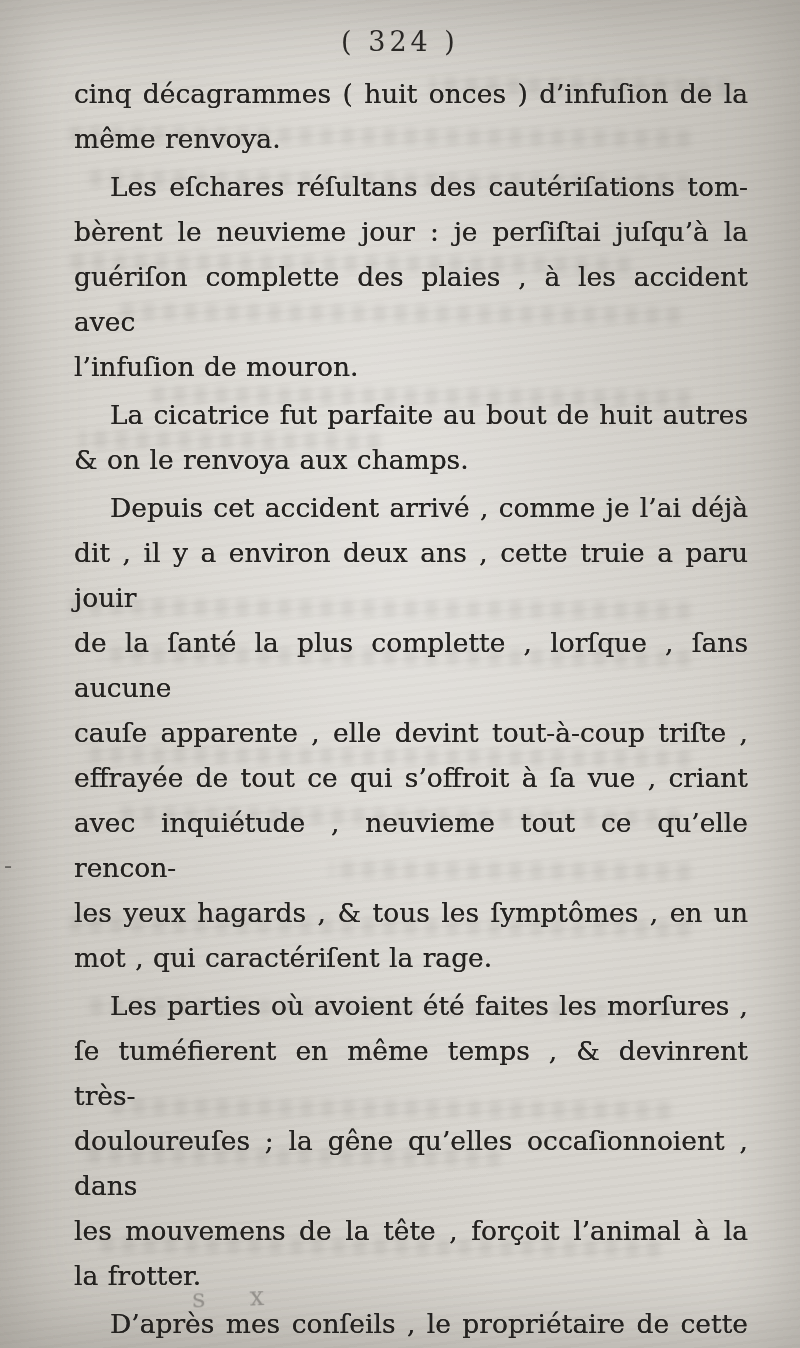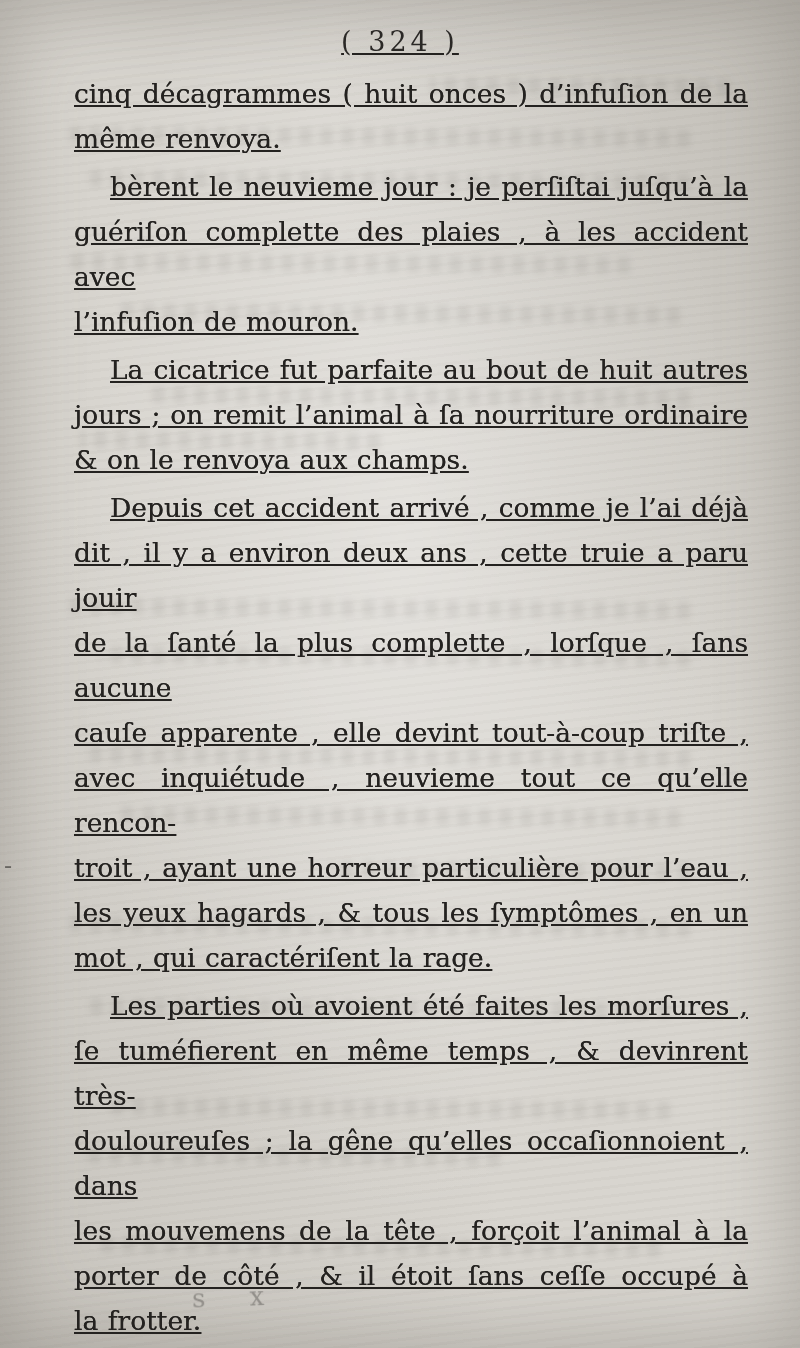--- a/index.html
+++ b/index.html
@@ -17,21 +17,20 @@
   }
   .page{
     position:absolute;inset:0;
     background:
       radial-gradient(ellipse at 50% 40%, rgba(255,255,255,.30) 0%, rgba(255,255,255,0) 60%),
       radial-gradient(ellipse at 95% 5%, rgba(110,105,95,.18) 0%, rgba(0,0,0,0) 40%),
       radial-gradient(ellipse at 0% 100%, rgba(110,105,95,.14) 0%, rgba(0,0,0,0) 45%),
       repeating-linear-gradient(173deg, rgba(120,115,105,.045) 0 3px, rgba(0,0,0,0) 3px 9px),
       var(--paper);
     box-shadow:inset 0 0 90px rgba(80,75,65,.35);
-    text-decoration:underline;
   }
   .page-number{
     margin:26px auto 14px;
     text-align:center;
     font-size:27px;
     letter-spacing:4px;
     color:#2a2826;
   }
   .text-block{
     position:relative;
@@ -93,45 +92,44 @@
 
   <div class="page-number">( 324 )</div>
 
   <main class="text-block">
 
   <p class="para">
         <span class="line just">cinq décagrammes ( huit onces ) d’infuſion de la</span>
         <span class="line">même renvoya.</span>
       </p>
       <p class="para indent">
+        <span class="line just">Les eſchares réſultans des cautériſations tom-</span>
         <span class="line just">bèrent le neuvieme jour : je perſiſtai juſqu’à la</span>
         <span class="line just">guériſon complette des plaies , à les accident avec</span>
         <span class="line">l’infuſion de mouron.</span>
       </p>
       <p class="para indent">
         <span class="line just">La cicatrice fut parfaite au bout de huit autres</span>
-        <span class="line just">jours ; on remit l’animal à ſa nourriture ordinaire</span>
         <span class="line">&amp; on le renvoya aux champs.</span>
       </p>
       <p class="para indent">
         <span class="line just">Depuis cet accident arrivé , comme je l’ai déjà</span>
         <span class="line just">dit , il y a environ deux ans , cette truie a paru jouir</span>
         <span class="line just">de la ſanté la plus complette , lorſque , ſans aucune</span>
         <span class="line just">cauſe apparente , elle devint tout-à-coup triſte ,</span>
+        <span class="line just">effrayée de tout ce qui s’offroit à ſa vue , criant</span>
         <span class="line just">avec inquiétude , neuvieme tout ce qu’elle rencon-</span>
-        <span class="line just">troit , ayant une horreur particulière pour l’eau ,</span>
         <span class="line just">les yeux hagards , &amp; tous les ſymptômes , en un</span>
         <span class="line">mot , qui caractériſent la rage.</span>
       </p>
       <p class="para indent">
         <span class="line just">Les parties où avoient été faites les morſures ,</span>
         <span class="line just">ſe tuméfierent en même temps , &amp; devinrent très-</span>
         <span class="line just">douloureuſes ; la gêne qu’elles occaſionnoient , dans</span>
         <span class="line just">les mouvemens de la tête , forçoit l’animal à la</span>
-        <span class="line just">porter de côté , &amp; il étoit ſans ceſſe occupé à</span>
         <span class="line">la frotter.</span>
       </p>
       <p class="para indent">
         <span class="line just">D’après mes conſeils , le propriétaire de cette</span>
       </p>
     </main>
 
   <span class="margin-mark">-</span>
 
   <span class="signature-mark">s x</span>

